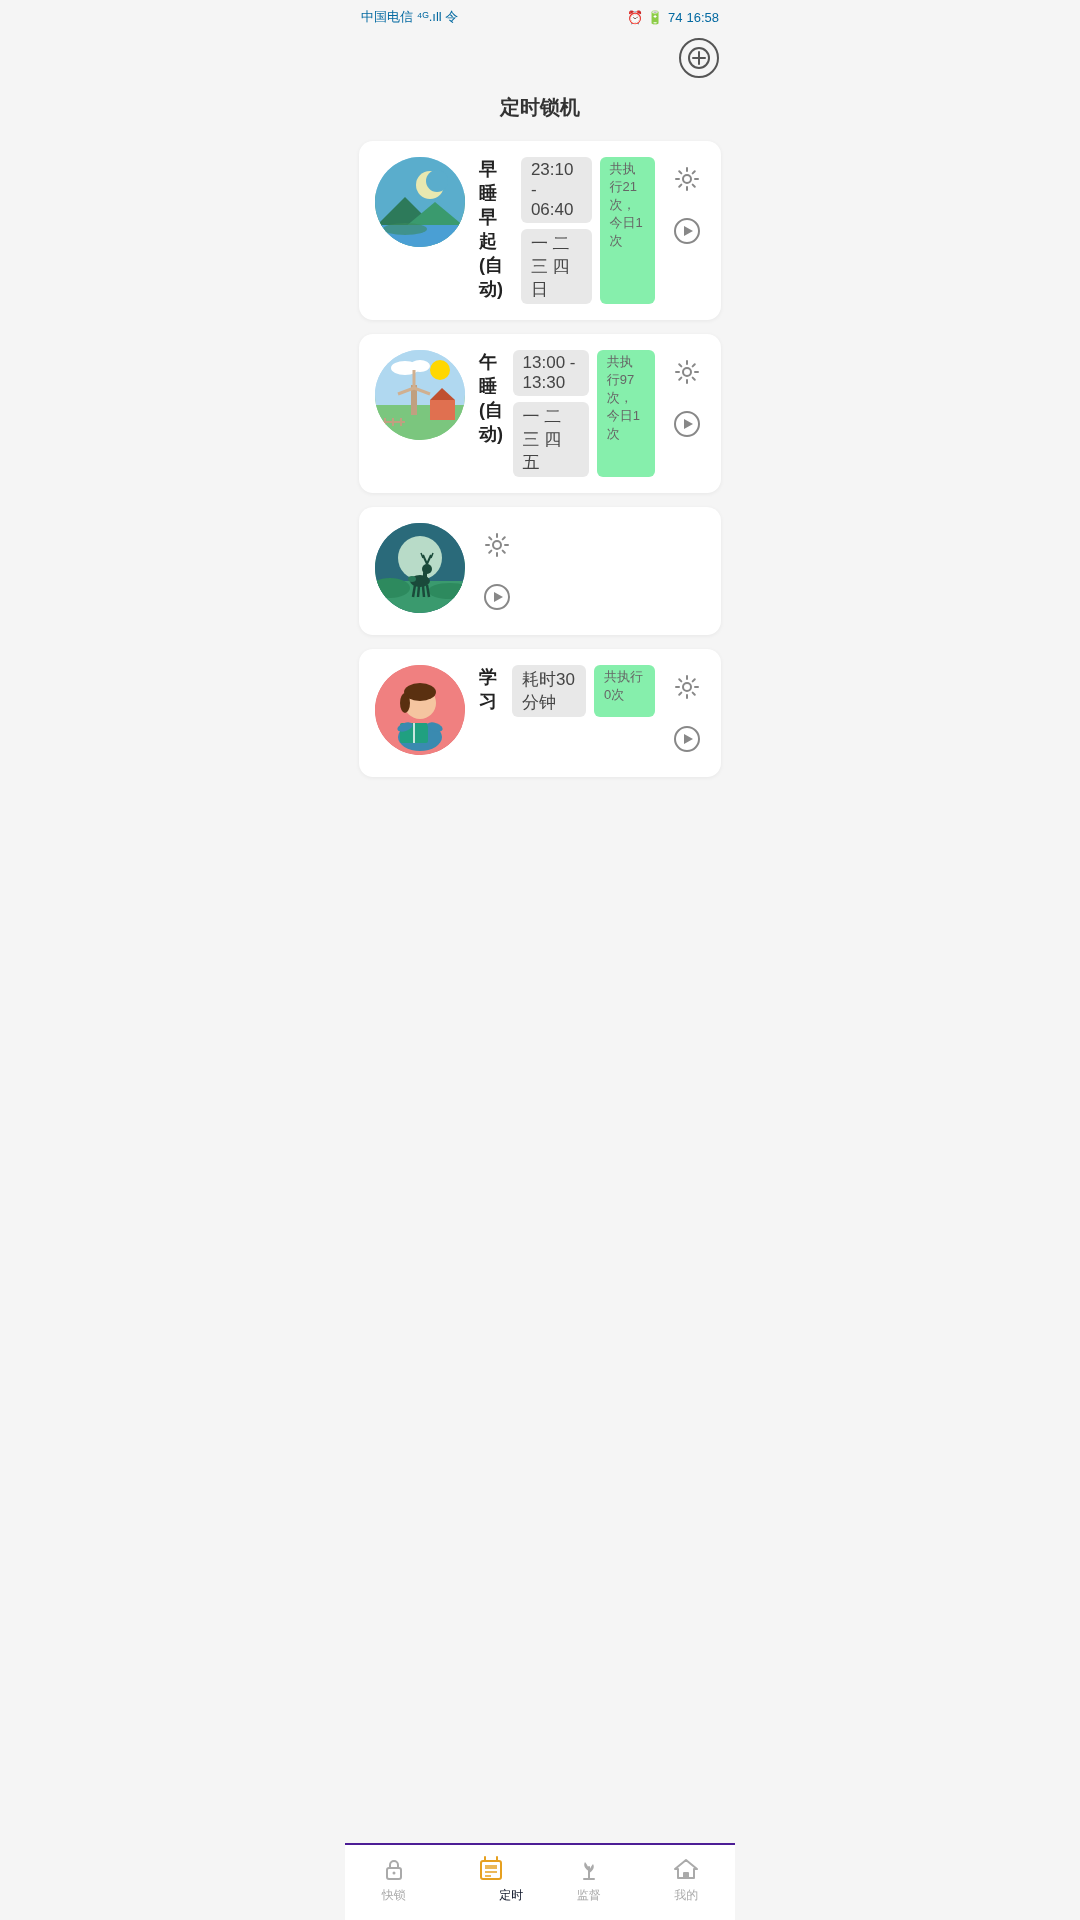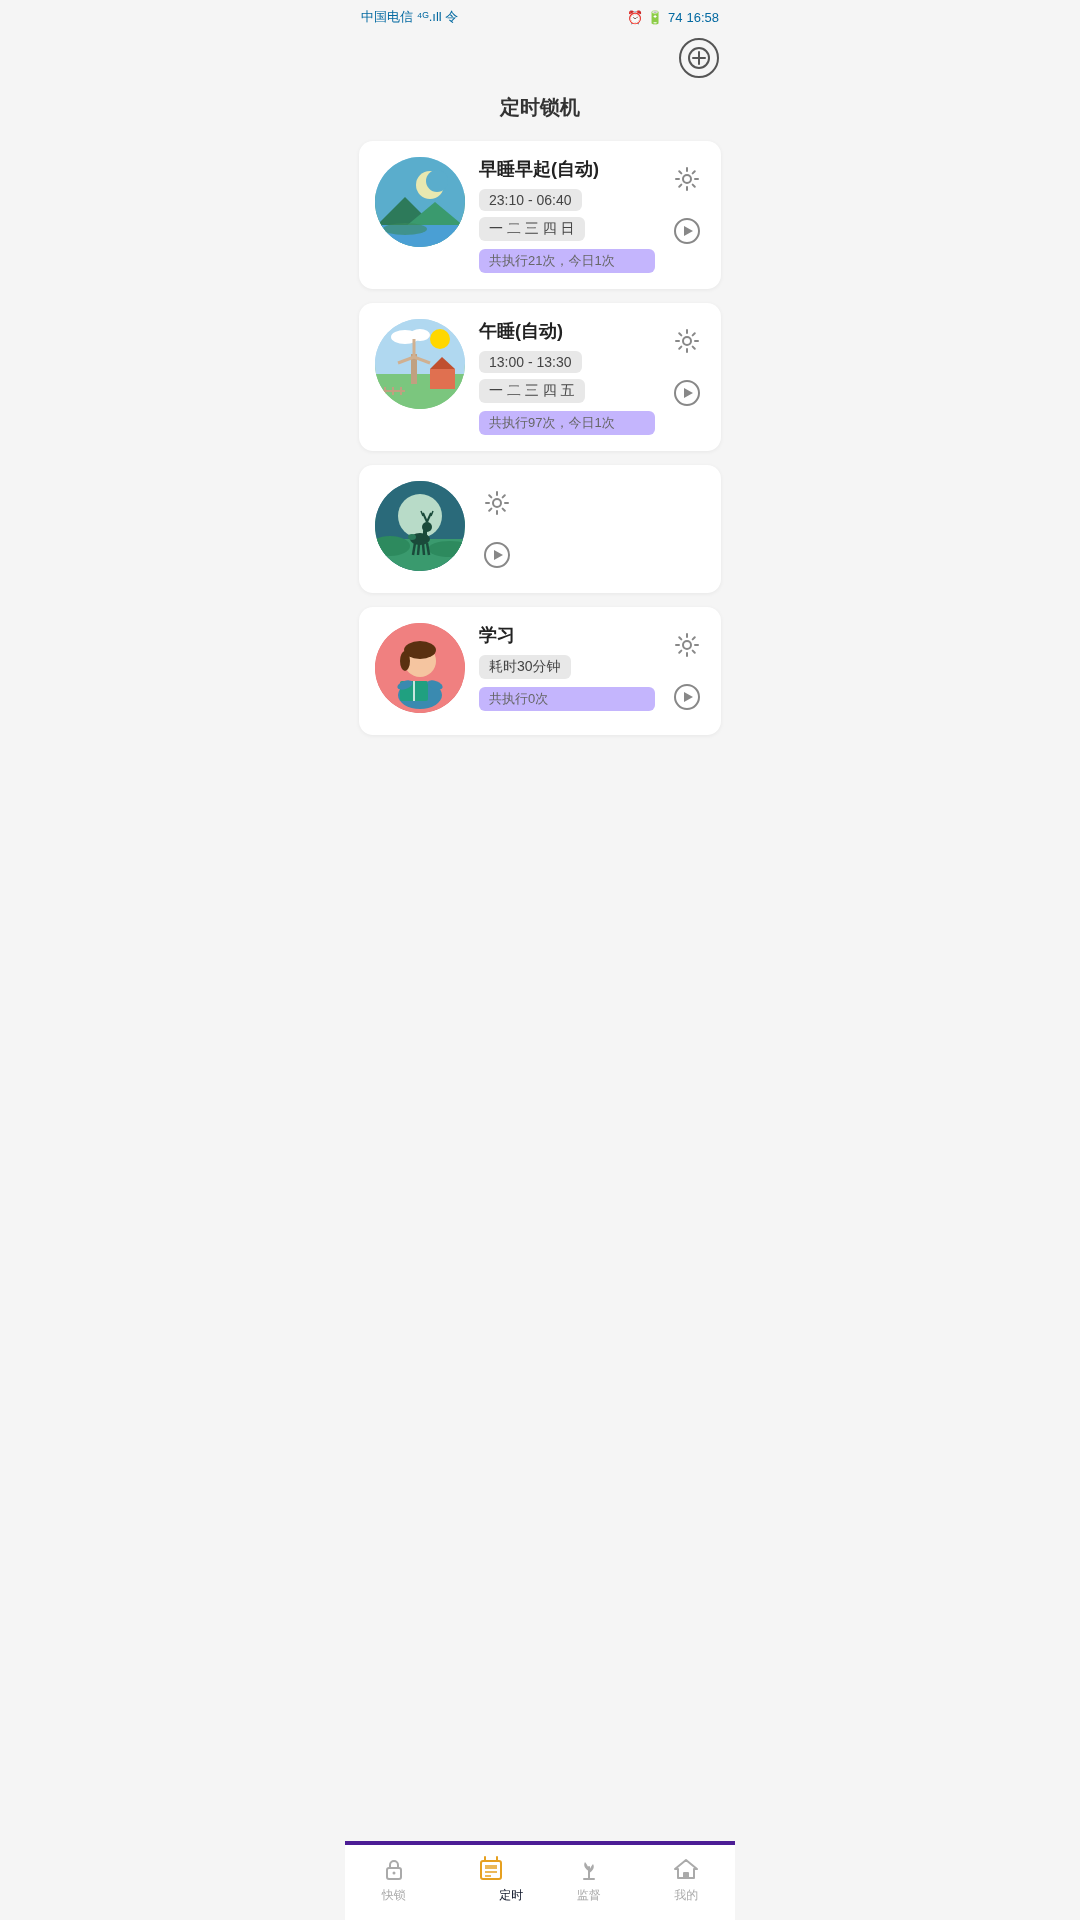--- a/index.html
+++ b/index.html
@@ -79,49 +79,48 @@
       overflow: hidden;
       flex-shrink: 0;
       display: flex;
       align-items: center;
       justify-content: center;
     }
 
     .card-content {
       flex: 1;
       display: flex;
-      flex-direction: column;
       gap: 8px;
     }
 
     .card-title {
       font-size: 18px;
       font-weight: 600;
       color: #222;
     }
 
     .card-tags {
       display: flex;
       flex-wrap: wrap;
       gap: 6px;
       align-items: center;
     }
 
     .tag {
       background: #e8e8e8;
       border-radius: 6px;
       padding: 3px 10px;
-      font-size: 14px;
+      font-size: 17px;
       color: #444;
     }
 
     .card-stat {
       font-size: 13px;
       color: #666;
-      background: #c4b5fd;
+      background: #86efac;
       border-radius: 6px;
       padding: 3px 10px;
       display: inline-block;
     }
 
     .card-actions {
       display: flex;
       flex-direction: column;
       align-items: center;
       justify-content: space-between;
@@ -142,21 +141,21 @@
     .gear-svg, .play-svg { width: 28px; height: 28px; }
 
     
     .bottom-nav {
       position: fixed;
       bottom: 0;
       left: 50%;
       transform: translateX(-50%);
       width: 390px;
       background: #fff;
-      border-top: 4px solid #4c1d95;
+      border-top: 2px solid #4c1d95;
       display: flex;
       justify-content: space-around;
       padding: 10px 0 16px;
     }
 
     .nav-item {
       display: flex;
       flex-direction: column;
       align-items: center;
       gap: 4px;

